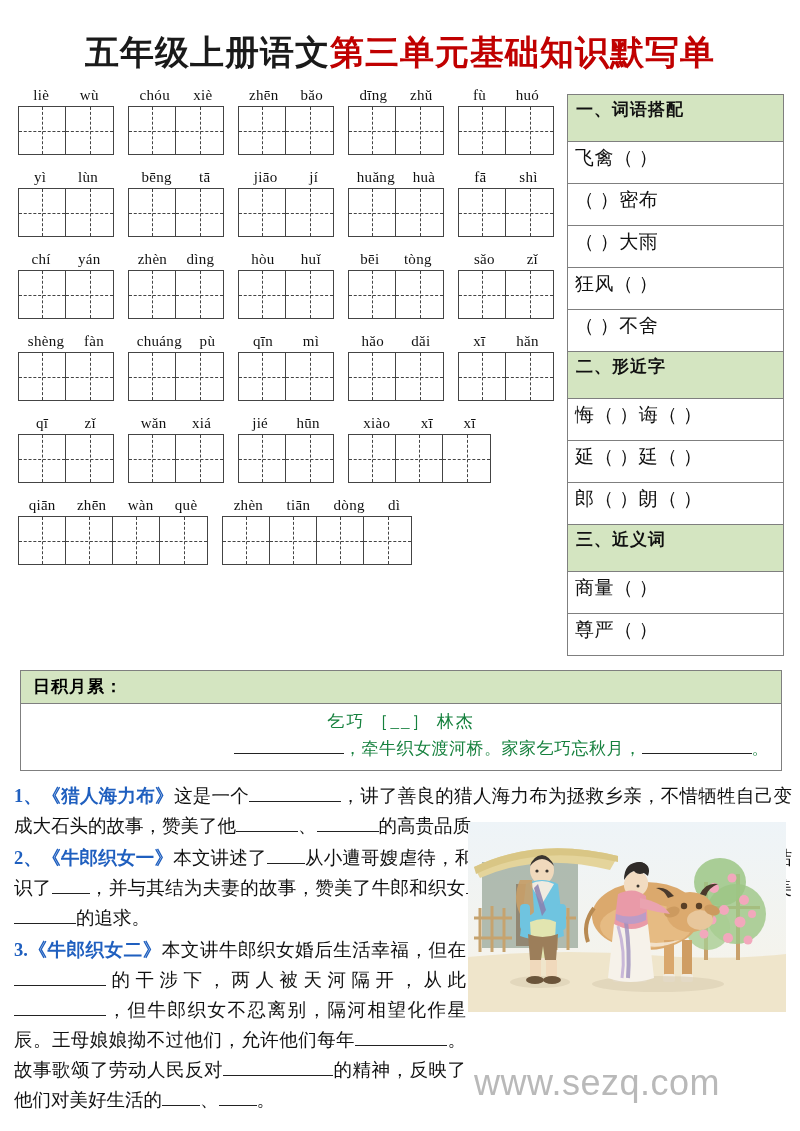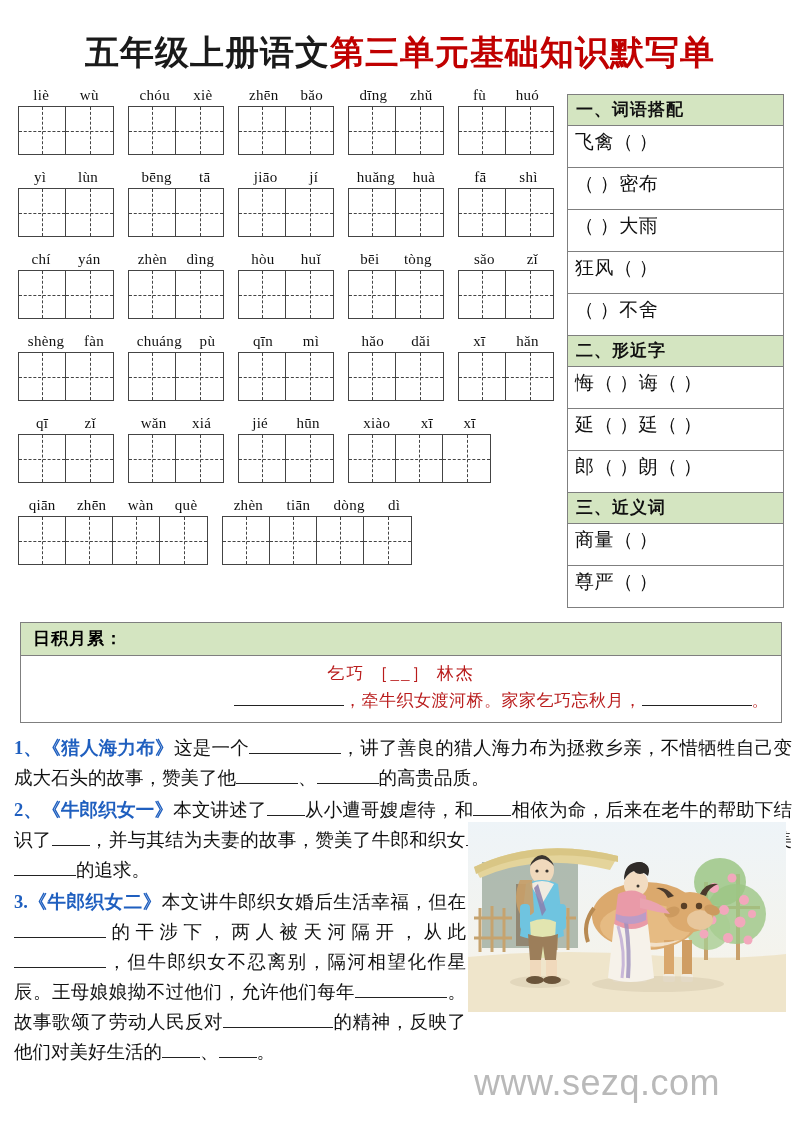--- a/index.html
+++ b/index.html
@@ -82,21 +82,21 @@
   .py-group.w2 .tzg { width: 96px; }
   .py-group.w3 .tzg { width: 143px; }
   .py-group.w4 .tzg { width: 190px; }
 
   
   .py-row .py-group { margin-right: 14px; }
   .sec-head {
     background: #d4e5c1;
     font-size: 17px;
     font-weight: bold;
-    padding: 3px 8px 4px 8px;
+    padding: 3px 8px 20px 8px;
     border-bottom: 1px solid #7f7f7f;
     letter-spacing: 1px;
     color: #111;
   }
   .sec-row {
     font-size: 19px;
     padding: 3px 7px 12px 7px;
     border-bottom: 1px solid #7f7f7f;
     white-space: nowrap;
     color: #111;
@@ -115,21 +115,21 @@
     background: #d4e5c1;
     font-size: 17px;
     font-weight: bold;
     padding: 4px 24px 5px 12px;
     border-bottom: 1px solid #7f7f7f;
     letter-spacing: 1px;
   }
   .accum-body {
     padding: 6px 12px 10px 12px;
     font-size: 17px;
-    color: #b91c1c;
+    color: #15803d;
   }
   .poem-title {
     text-align: center;
     letter-spacing: 2px;
     margin-bottom: 4px;
     white-space: nowrap;
   }
   .poem-line {
     text-align: right;
     letter-spacing: 0.5px;

